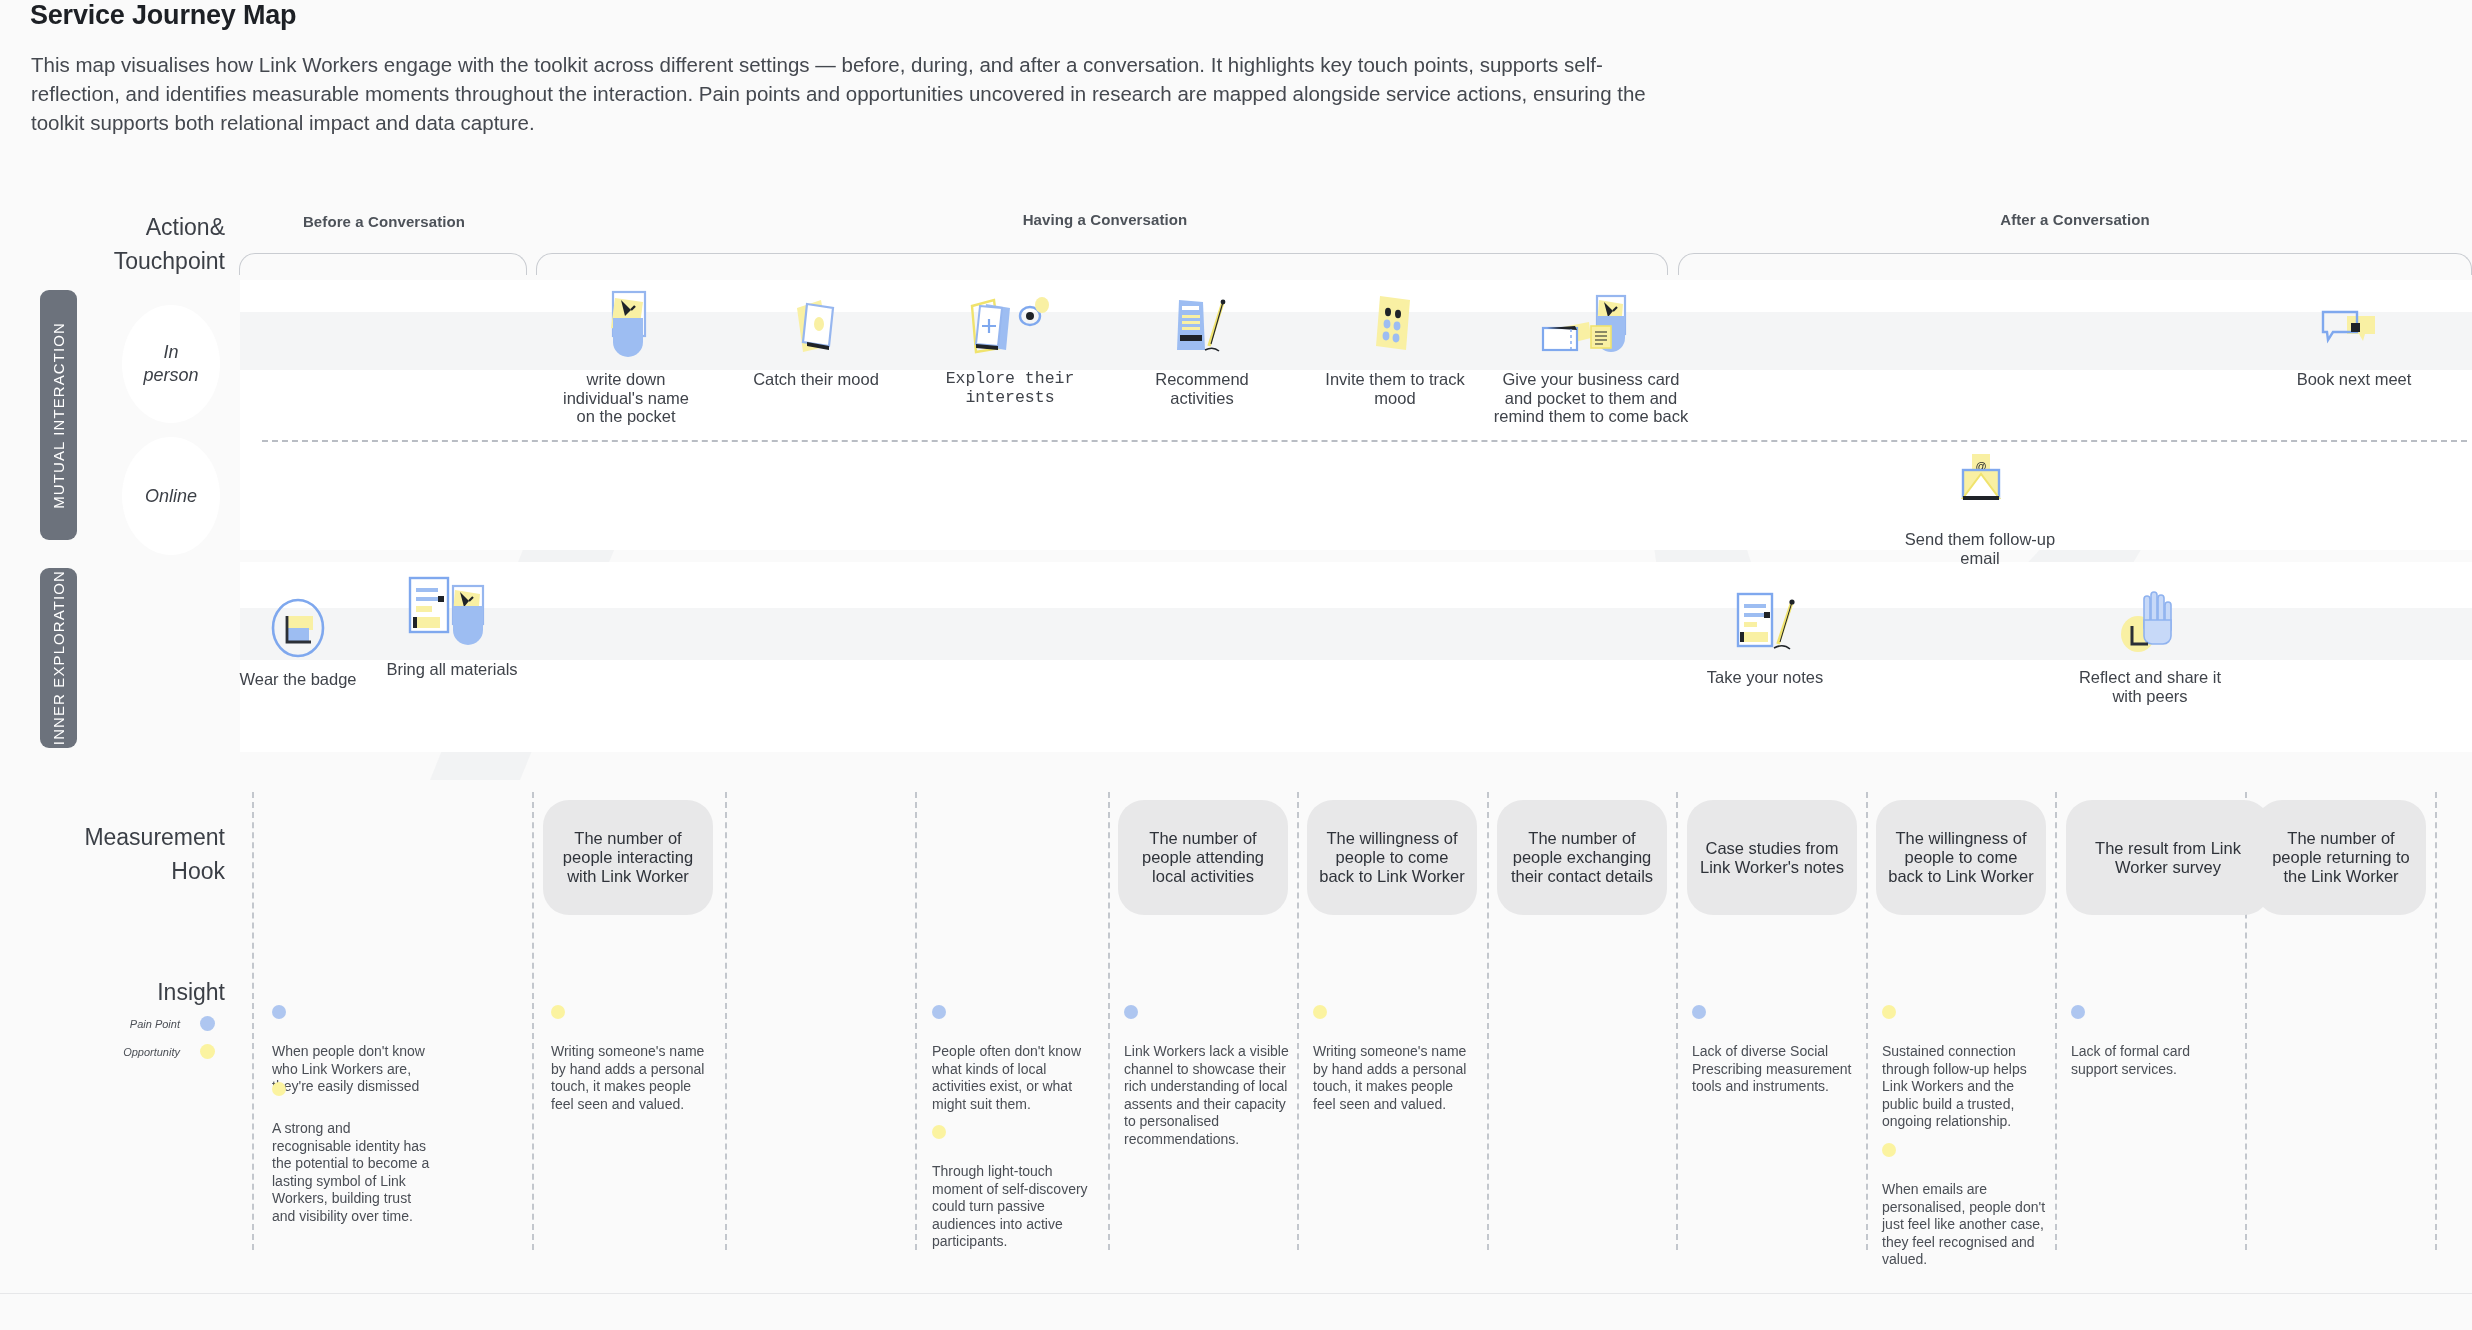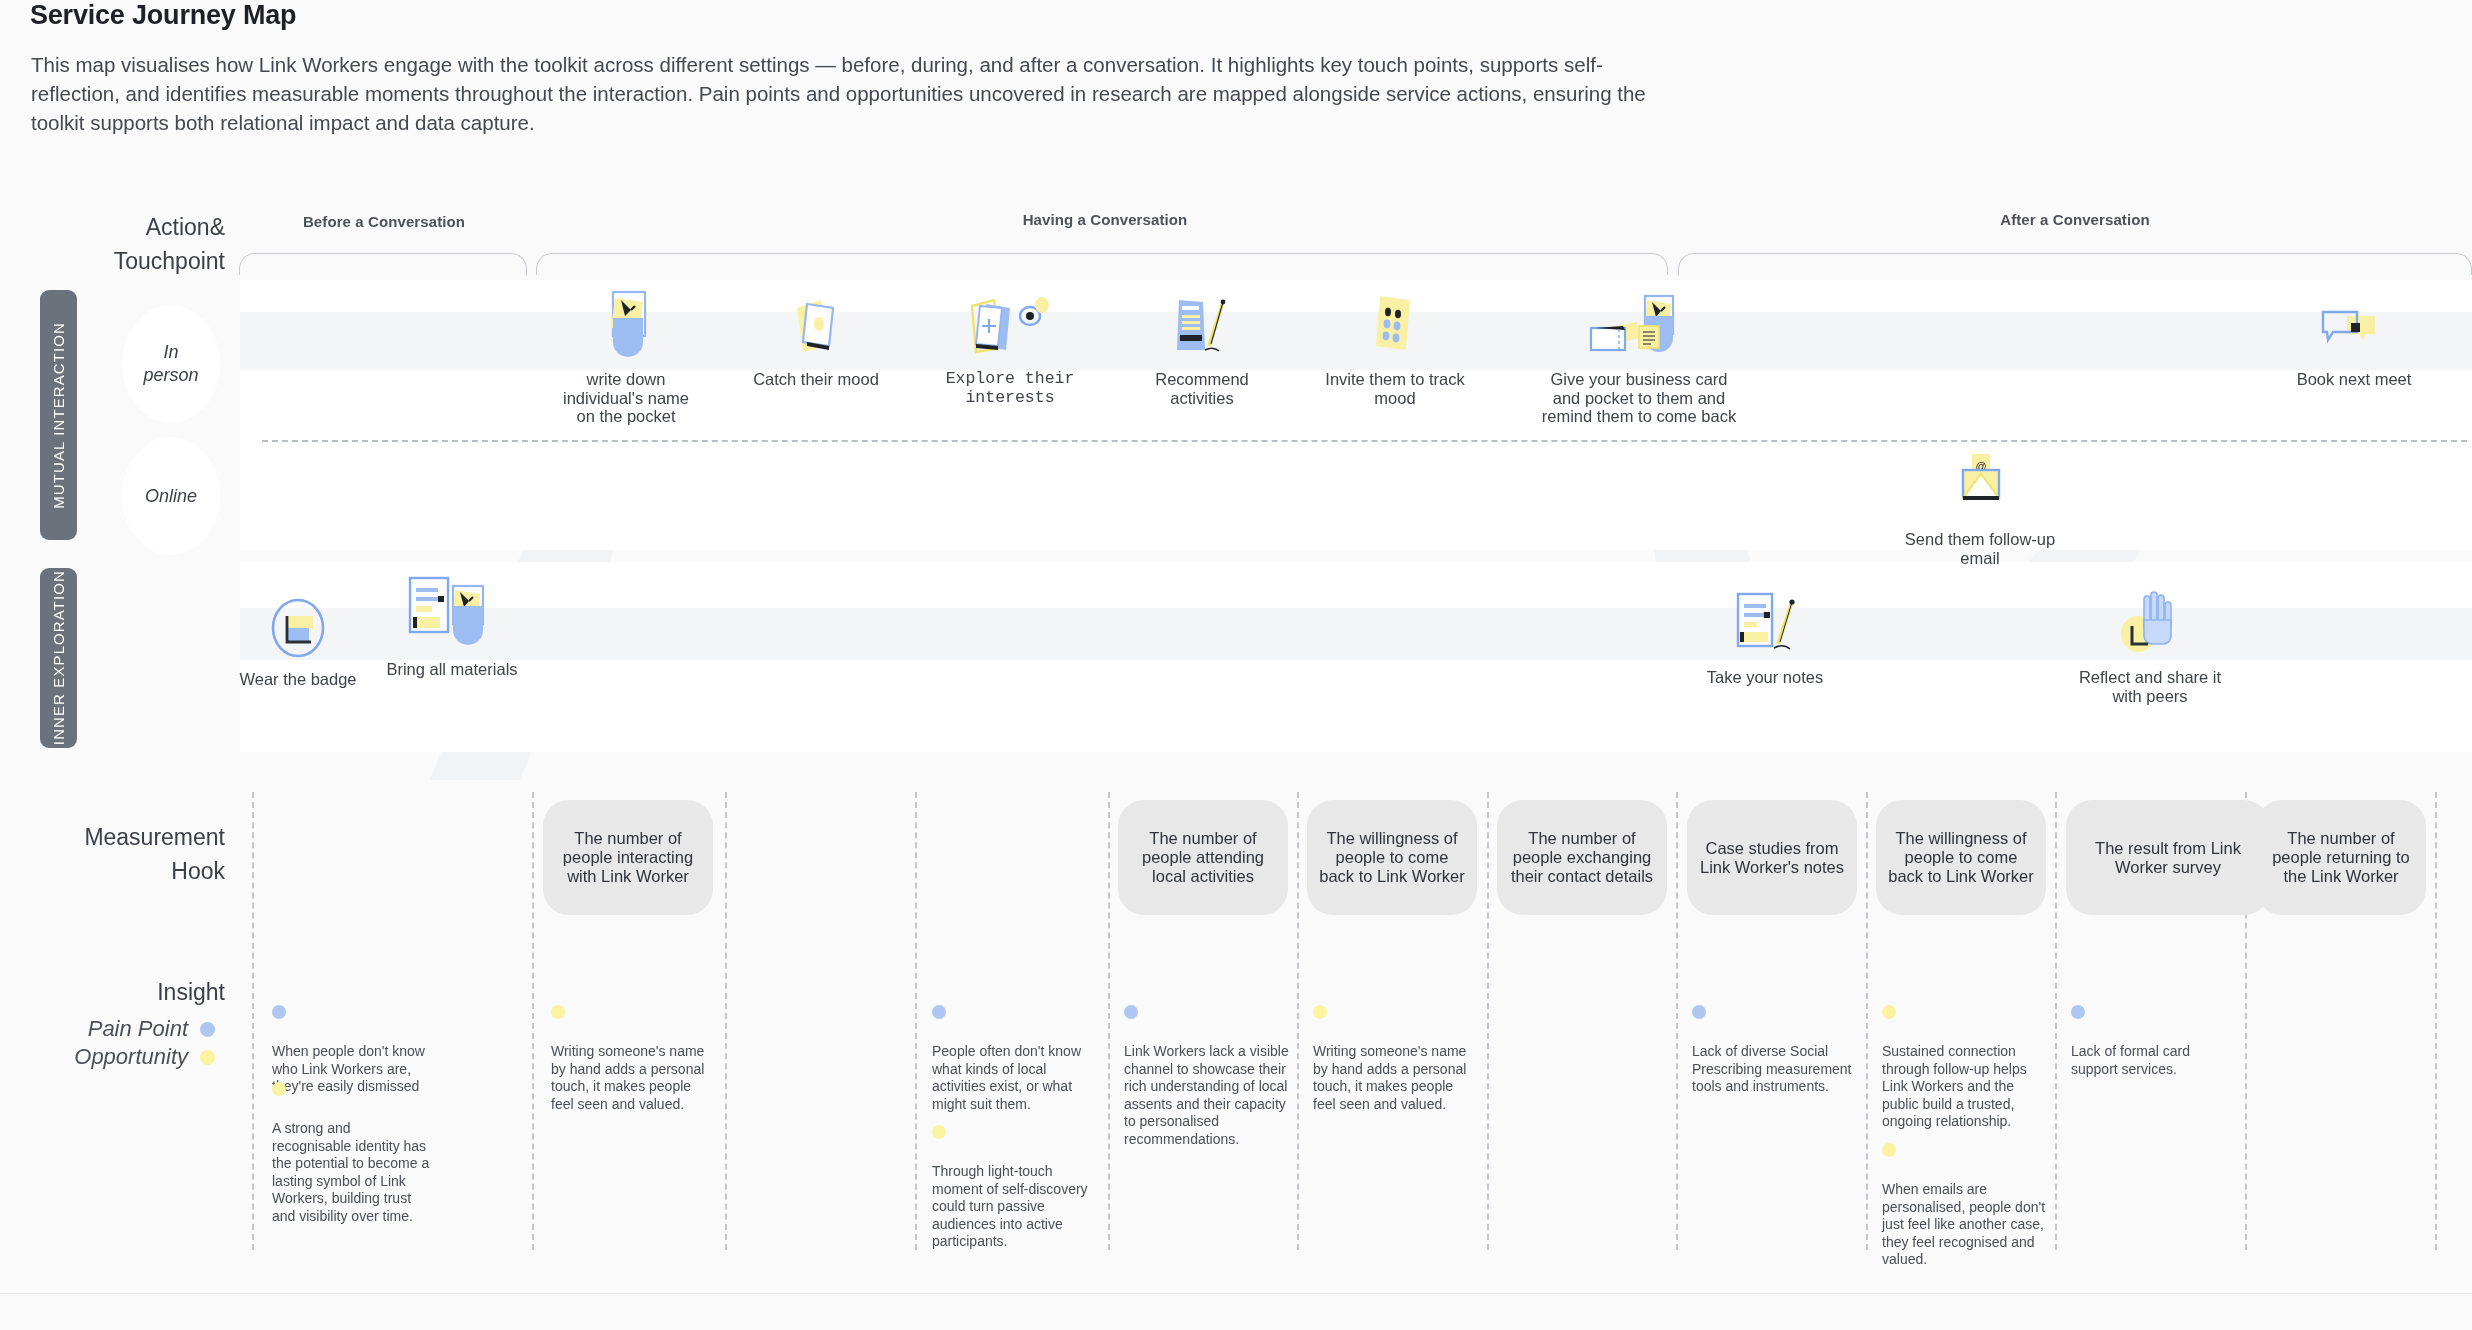--- a/index.html
+++ b/index.html
@@ -113,22 +113,22 @@
     display: flex; align-items: center; justify-content: center;
     text-align: center;
     padding: 6px 10px;
     font-size: 16.5px; line-height: 19px; color: #2f333a;
   }
 
   
   .legend-row {
     position: absolute;
     display: flex; align-items: center; justify-content: flex-end;
-    gap: 12px;
-    font-style: italic; font-size: 22px; color: #4b4f56;
+    gap: 20px;
+    font-style: italic; font-size: 11px; color: #4b4f56;
   }
   .dot { width: 15px; height: 15px; border-radius: 50%; display: inline-block; }
   .dot.pain { background: #aec6f0; }
   .dot.opp  { background: #fbf3a0; }
 
   
   .insight-note { position: absolute; width: 158px; }
   .insight-note .ndot { width: 14px; height: 14px; border-radius: 50%; margin-bottom: 8px; }
   .insight-note .ntext { font-size: 14px; line-height: 17.5px; color: #4a4e55; margin-top: 24px; }
 
@@ -255,21 +255,21 @@
         <ellipse cx="38" cy="26" rx="3" ry="4.2" fill="#1f2328"></ellipse>
         <ellipse cx="27" cy="36" rx="3.4" ry="4.4" fill="#9dbdf2"></ellipse>
         <ellipse cx="37" cy="38" rx="3.4" ry="4.4" fill="#9dbdf2"></ellipse>
         <ellipse cx="26" cy="48" rx="3.4" ry="4.4" fill="#9dbdf2"></ellipse>
         <ellipse cx="36" cy="50" rx="3.4" ry="4.4" fill="#9dbdf2"></ellipse>
       </svg>
     </div>
     <div class="caption">Invite them to track mood</div>
   </div>
 
-  <div class="action" style="left:1492px; top:288px; width:198px;margin-left:48px;">
+  <div class="action" style="left:1492px; top:288px; width:198px;">
     <div class="icon">
       <svg width="120" height="74" viewBox="0 0 120 74">
         <polygon points="16,42 58,34 60,50 20,60" fill="#f9f0a3"></polygon>
         <rect x="12" y="40" width="34" height="22" fill="#ffffff" stroke="#7fa8ee" stroke-width="2.2"></rect>
         <path d="M16 40 L44 38 L46 42" fill="#1f2328"></path>
         <path d="M40 41 v21" stroke="#7fa8ee" stroke-width="1.4" stroke-dasharray="3 3"></path>
         <rect x="66" y="8" width="28" height="38" fill="#ffffff" stroke="#96b6ef" stroke-width="2.2"></rect>
         <polygon points="68,12 92,16 90,42 66,38" fill="#f9f0a3"></polygon>
         <path d="M73 14 L82 23 L77 29 Z" fill="#1f2328"></path>
         <path d="M82 23 L86 19" stroke="#1f2328" stroke-width="2.2"></path>

